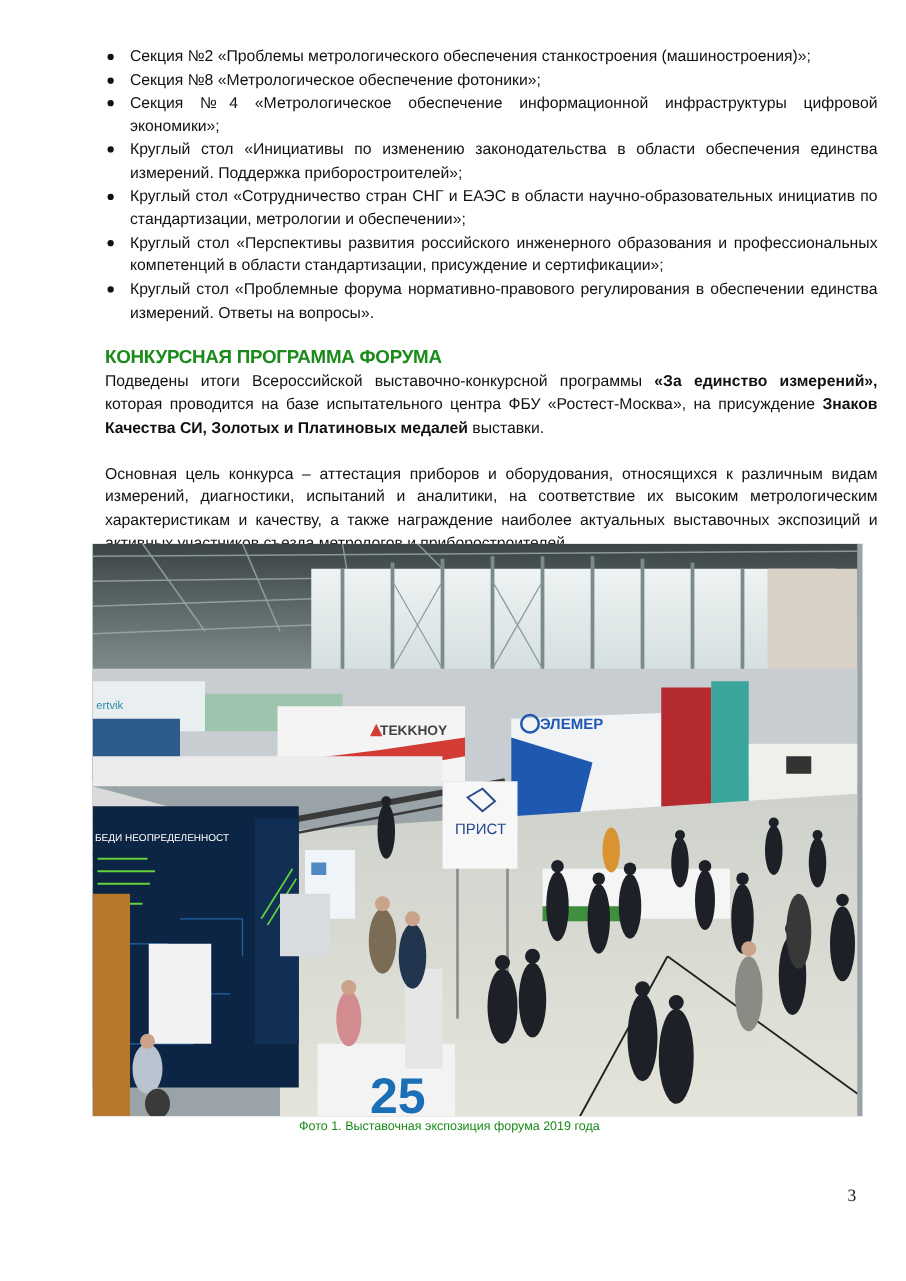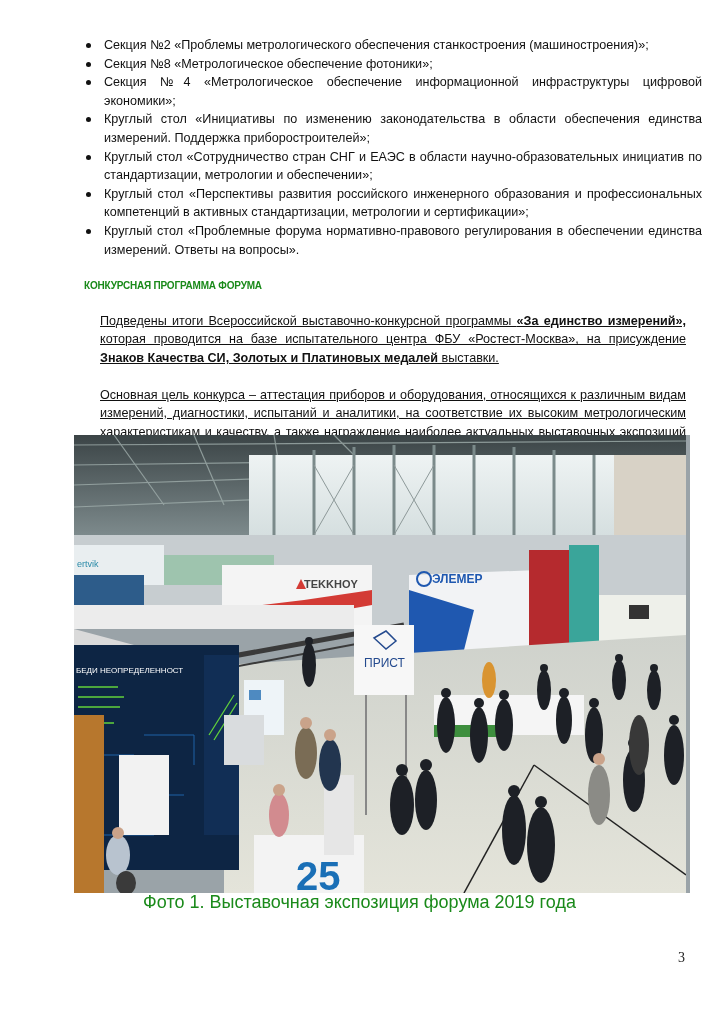--- a/index.html
+++ b/index.html
@@ -16,50 +16,50 @@
   ul.bullets { list-style: none; margin: 0; padding: 0; }
   ul.bullets li {
     position: relative; padding-left: 20px; text-align: justify;
     text-align-last: left;
   }
   ul.bullets li .dot {
     position: absolute; left: 2px; top: 7px; width: 5px; height: 5px;
     background: #111; border-radius: 50%;
   }
   .section-heading {
-    margin-top: 18px; color: #1a8a1a; font-weight: bold; font-size: 10px;
+    margin-top: 18px; color: #1a8a1a; font-weight: bold; font-size: 15px;
     letter-spacing: -0.2px;
   }
-  p.para { margin: 16px; text-align: justify; text-decoration: underline; }
+  p.para { margin: 0; text-align: justify; }
   p.para + p.para { margin-top: 18px; }
   .photo {
     position: absolute; left: 74px; top: 435px; width: 616px; height: 458px;
     overflow: hidden; background: #9aa3a8;
   }
   .caption {
     position: absolute; left: 0; width: 719px; top: 893px; text-align: center;
-    color: #1a8a1a; font-size: 18px; line-height: 18px;
+    color: #1a8a1a; font-size: 10px; line-height: 18px;
   }
   .page-number {
     position: absolute; left: 678px; top: 950px;
     font-family: "Liberation Serif", serif; font-size: 14px; color: #222;
   }
 </style>
 </head>
 <body>
 
 <div class="page">
   <div class="content">
     <ul class="bullets">
       <li><span class="dot"></span><span>Секция №2 «Проблемы метрологического обеспечения станкостроения (машиностроения)»;</span></li>
       <li><span class="dot"></span><span>Секция №8 «Метрологическое обеспечение фотоники»;</span></li>
       <li><span class="dot"></span><span>Секция №4 «Метрологическое обеспечение информационной инфраструктуры цифровой экономики»;</span></li>
       <li><span class="dot"></span><span>Круглый стол «Инициативы по изменению законодательства в области обеспечения единства измерений. Поддержка приборостроителей»;</span></li>
       <li><span class="dot"></span><span>Круглый стол «Сотрудничество стран СНГ и ЕАЭС в области научно-образовательных инициатив по стандартизации, метрологии и обеспечении»;</span></li>
-      <li><span class="dot"></span><span>Круглый стол «Перспективы развития российского инженерного образования и профессиональных компетенций в активных стандартизации, метрологии и сертификации»;</span></li>
+      <li><span class="dot"></span><span>Круглый стол «Перспективы развития российского инженерного образования и профессиональных компетенций в области стандартизации, присуждение и сертификации»;</span></li>
       <li><span class="dot"></span><span>Круглый стол «Проблемные форума нормативно-правового регулирования в обеспечении единства измерений. Ответы на вопросы».</span></li>
     </ul>
 
     <div class="section-heading">КОНКУРСНАЯ ПРОГРАММА ФОРУМА</div>
 
     <p class="para"><span>Подведены итоги Всероссийской выставочно-конкурсной программы </span><b>«За единство измерений»,</b><span> которая проводится на базе испытательного центра ФБУ «Ростест-Москва», на присуждение </span><b>Знаков Качества СИ, Золотых и Платиновых медалей</b><span> выставки.</span></p>
 
     <p class="para">Основная цель конкурса – аттестация приборов и оборудования, относящихся к различным видам измерений, диагностики, испытаний и аналитики, на соответствие их высоким метрологическим характеристикам и качеству, а также награждение наиболее актуальных выставочных экспозиций и активных участников съезда метрологов и приборостроителей.</p>
   </div>
 

